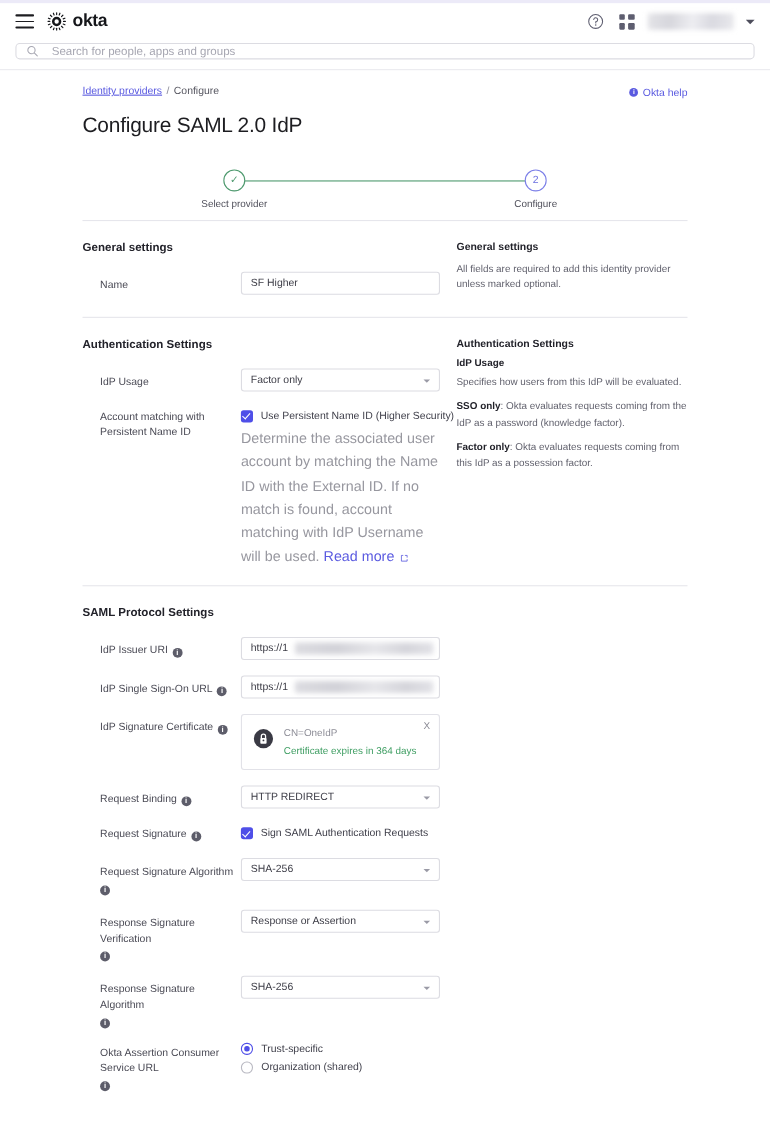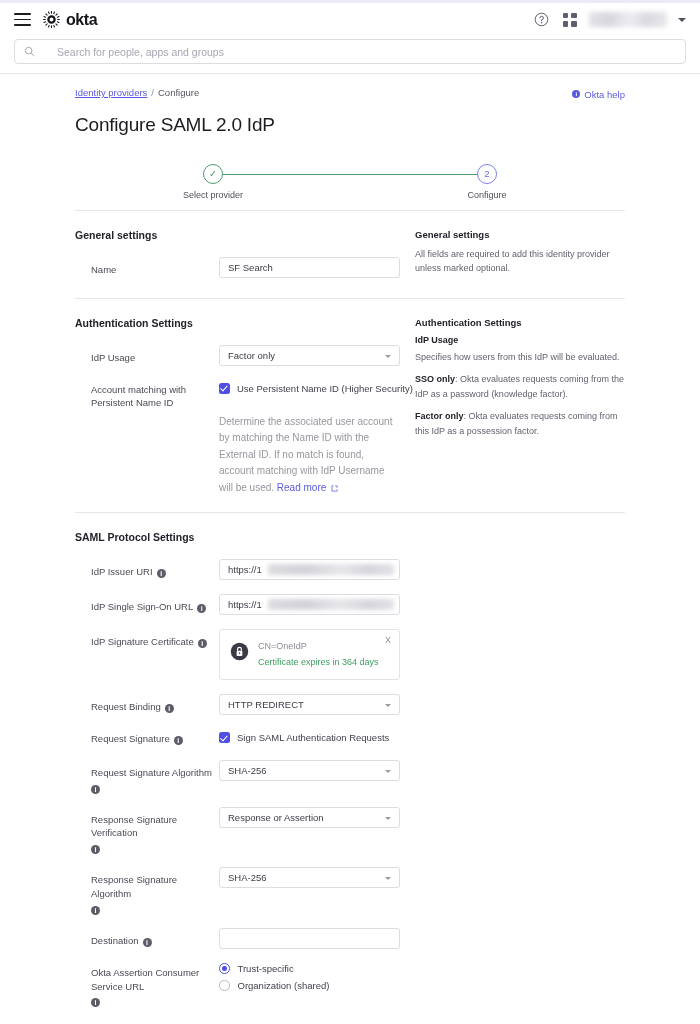--- a/index.html
+++ b/index.html
@@ -56,25 +56,25 @@
   .caret-down {
     width: 0; height: 0;
     border-left: 4px solid transparent; border-right: 4px solid transparent;
     border-top: 4.5px solid #4e4e5c;
     cursor: pointer;
   }
 
   
   .searchwrap { padding: 3px 14px 9px 14px; background:#fff; }
   .searchbox {
-    height: 25px;
+    height: 15px;
     border: 1px solid #dcdce2;
     border-radius: 4px;
     display: flex; align-items: center;
-    padding: 0 9px; gap: 20px;
+    padding: 0 9px; gap: 10px;
     background: #fff;
   }
   .search-ico { width: 11px; height: 11px; flex: 0 0 auto; }
   .searchbox input {
     border: 0; outline: 0; flex: 1;
     font-size: 10.5px; color: #3b3b45;
     font-family: "Liberation Sans", sans-serif;
     background: transparent;
   }
   .searchbox input::placeholder { color: #a7a7b2; }
@@ -199,21 +199,21 @@
     background: #4f4fe8; position: relative; flex: 0 0 auto; cursor: pointer;
   }
   .cbox::after {
     content: ""; position: absolute;
     left: 3.2px; top: 1.6px; width: 3px; height: 5.6px;
     border: solid #fff; border-width: 0 1.6px 1.6px 0;
     transform: rotate(42deg);
   }
   .cb-label { font-size: 9.5px; color: #3f3f4a; }
 
-  .subtext { font-size: 10px; color: #97979f; line-height: 1.65; margin-top: 20px; width: 182px; }
+  .subtext { font-size: 13px; color: #97979f; line-height: 1.65; margin-top: 4px; width: 182px; }
   .inline-link { color: #5a5ae0; cursor: pointer; }
 
   .cert-box {
     width: 181px;
     border: 1px solid #e2e2e8; border-radius: 3px;
     background: #fff; padding: 11px 10px 12px 10px;
     display: flex; gap: 9px; position: relative;
   }
   .lock-ico { width: 19px; height: 19px; flex: 0 0 auto; margin-top: 1px; }
   .cert-cn { font-size: 9px; color: #8d8d97; margin-bottom: 6px; }
@@ -332,21 +332,21 @@
         <div class="step-label">Configure</div>
       </div>
     </div>
 
     <div class="sec" style="border-top:1px solid #e6e6ec;">
       <div class="sec-left">
         <div class="sec-title">General settings</div>
         <div class="row">
           <div class="lbl">Name</div>
           <div class="fld">
-            <div class="inp">SF Search</div>
+            <div class="inp">SF Higher</div>
           </div>
         </div>
       </div>
       <div class="sec-right">
         <div class="help-title">General settings</div>
         <div class="help-body">All fields are required to add this identity provider unless marked optional.</div>
       </div>
     </div>
 
     <div class="sec">
@@ -486,29 +486,20 @@
         <div class="row">
           <div class="lbl">
             <span>Response Signature Algorithm</span>
             <span class="info-i">i</span>
           </div>
           <div class="fld">
             <div class="sel">SHA-256</div>
           </div>
         </div>
 
-        <div class="row">
-          <div class="lbl">
-            <span>Destination</span>
-            <span class="info-i">i</span>
-          </div>
-          <div class="fld">
-            <div class="inp"></div>
-          </div>
-        </div>
 
         <div class="row">
           <div class="lbl tight">
             <span>Okta Assertion Consumer Service URL</span>
             <span class="info-i">i</span>
           </div>
           <div class="fld">
             <div class="radio-row">
               <span class="radio on"></span>
               <span class="radio-label">Trust-specific</span>

